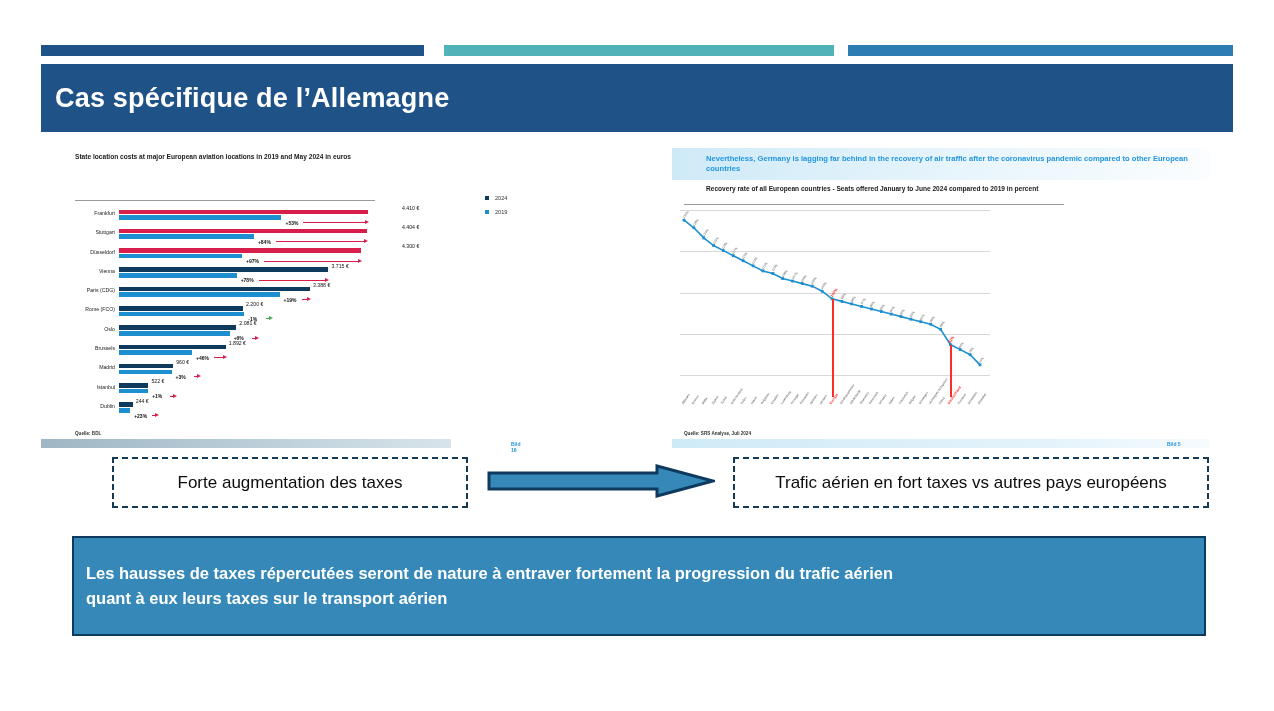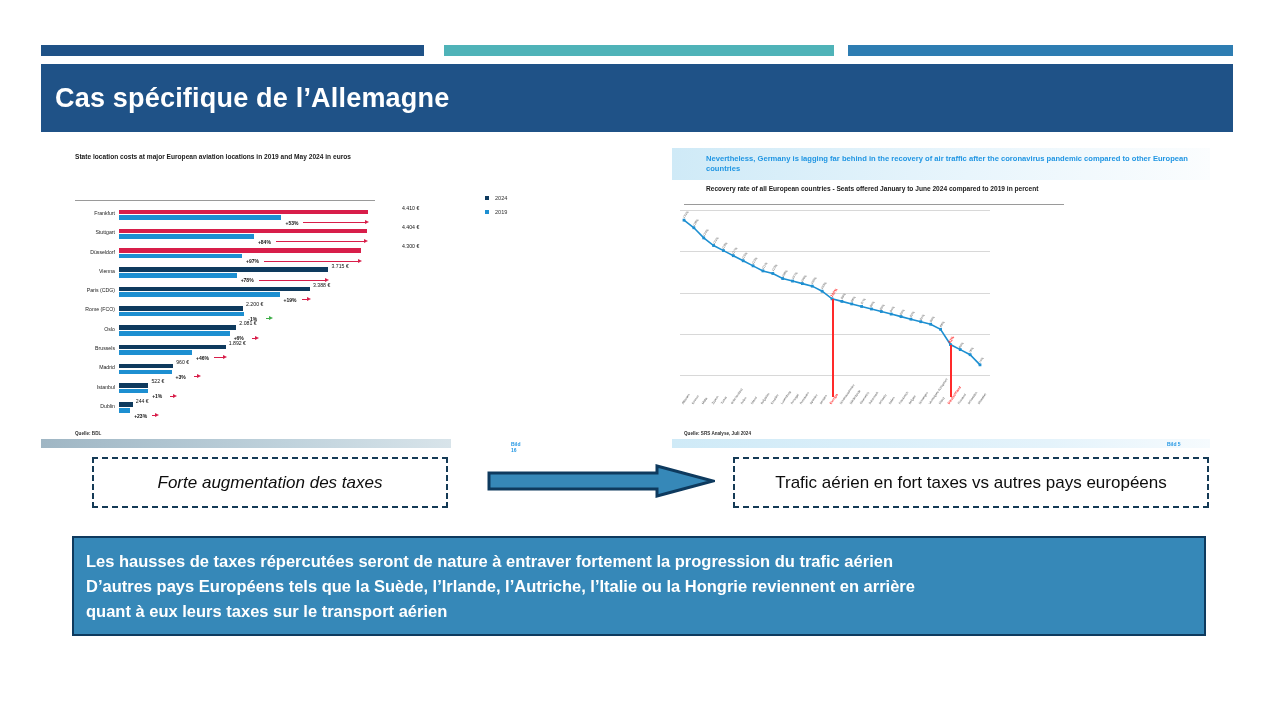--- a/index.html
+++ b/index.html
@@ -161,21 +161,21 @@
   .pt-label.hl { color: #FF1F1F; font-weight: 700; font-size: 3.8px; }
 
   
   .callout {
     position: absolute;
     border: 2.5px dashed #143A56;
     display: flex; align-items: center; justify-content: center;
     background: #ffffff;
     font-size: 17px; color: #0D0D0D;
   }
-  #callout-left  { left: 92px; top: 457px; width: 352px; height: 47px; font-style: italic; }
+  #callout-left  { left: 112px; top: 457px; width: 352px; height: 47px; }
   #callout-right { left: 733px; top: 457px; width: 472px; height: 47px; }
 
   #arrow-wrap { position: absolute; left: 487px; top: 464px; width: 228px; height: 34px; }
 
   
   #conclusion {
     position: absolute;
     left: 72px; top: 536px;
     width: 1130px; height: 96px;
     background: #3688B8;
@@ -460,15 +460,14 @@
     <polygon points="2,9 170,9 170,2 226,17 170,32 170,25 2,25" fill="#3688B8" stroke="#0E3A5E" stroke-width="3" stroke-linejoin="miter"></polygon>
   </svg>
 </div>
 
 <div class="callout" id="callout-right">
   <span>Trafic aérien en fort taxes vs autres pays européens</span>
 </div>
 
 <div id="conclusion">
   <div>Les hausses de taxes répercutées seront de nature à  entraver fortement la progression du trafic aérien</div>
-  <div>D’autres pays Européens tels que la Suède, l’Irlande, l’Autriche, l’Italie ou la Hongrie reviennent en arrière</div>
   <div>quant à eux leurs taxes sur le transport aérien</div>
 </div>
 
 </body></html>

